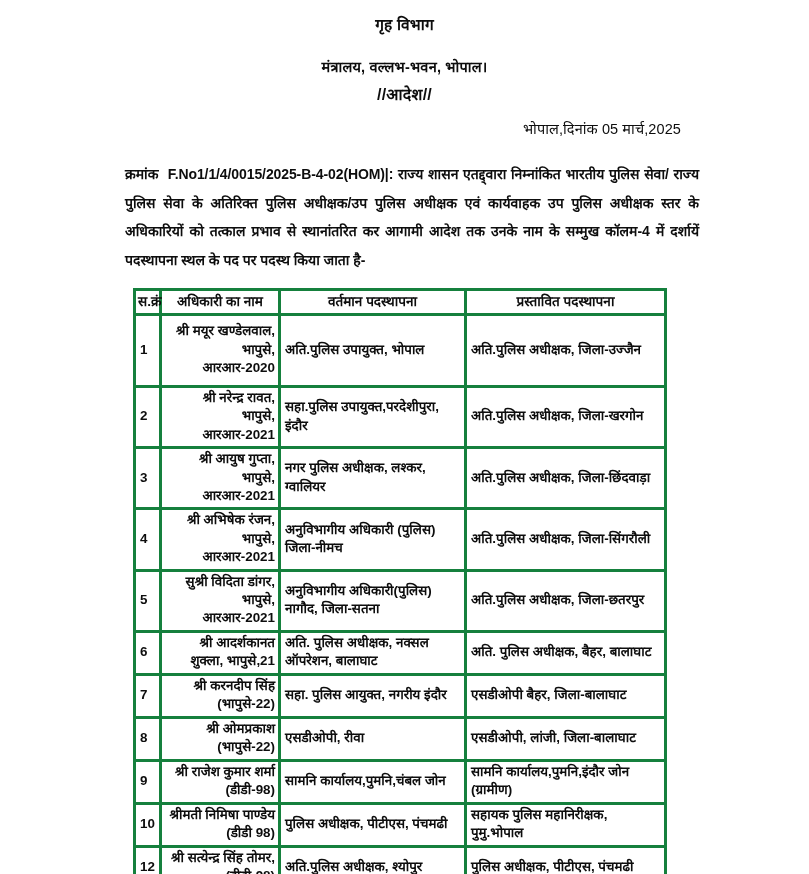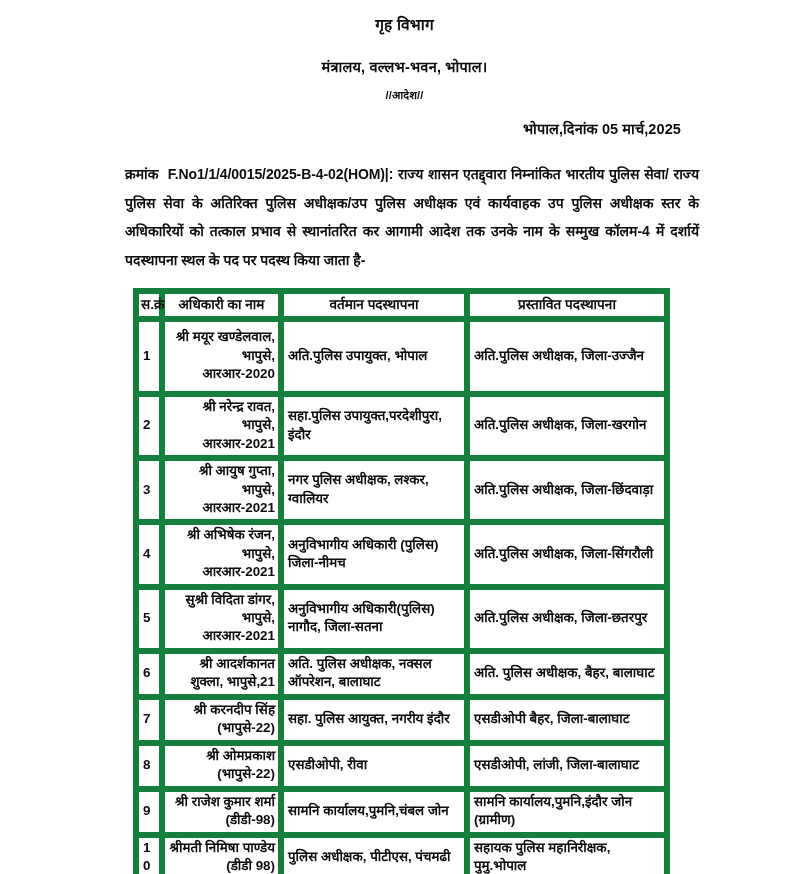--- a/index.html
+++ b/index.html
@@ -43,30 +43,30 @@
     font-weight: 700;
     margin-bottom: 19px;
   }
   .lh-addr {
     font-size: 14.5px;
     line-height: 23px;
     font-weight: 700;
     margin-bottom: 5px;
   }
   .lh-order {
-    font-size: 11px;
+    font-size: 16px;
     line-height: 22px;
     font-weight: 700;
   }
 
   
   .dateline {
     text-align: right;
     font-size: 14.5px;
-    font-weight: 700;
+    font-weight: 400;
     padding-right: 128px;
     margin-top: 12px;
     letter-spacing: 0.1px;
     padding-left: 8px;
   }
 
   
   .bodywrap {
     margin: 22px 110px 0 117px;
   }
@@ -89,21 +89,21 @@
     width: 531px;
   }
   table.order-table {
     border-collapse: collapse;
     width: 531px;
     table-layout: fixed;
     background: #fff;
   }
   table.order-table td,
   table.order-table th {
-    border: 6px solid #15803d;
+    border: 3px solid #15803d;
     vertical-align: middle;
     padding: 1px 3px 2px 4px;
     font-size: 13.4px;
     line-height: 18.4px;
     font-weight: 600;
     word-wrap: break-word;
     overflow-wrap: break-word;
   }
   table.order-table thead th {
     text-align: center;

